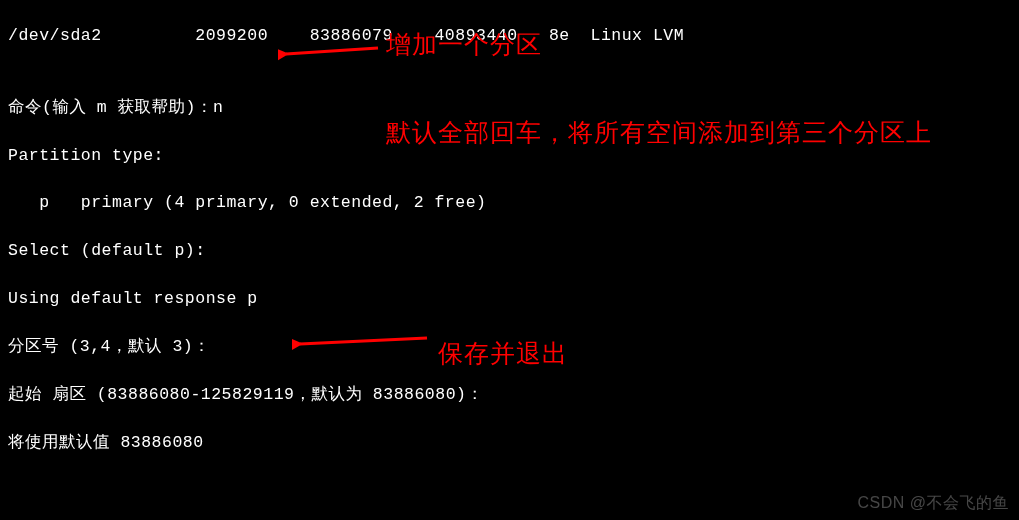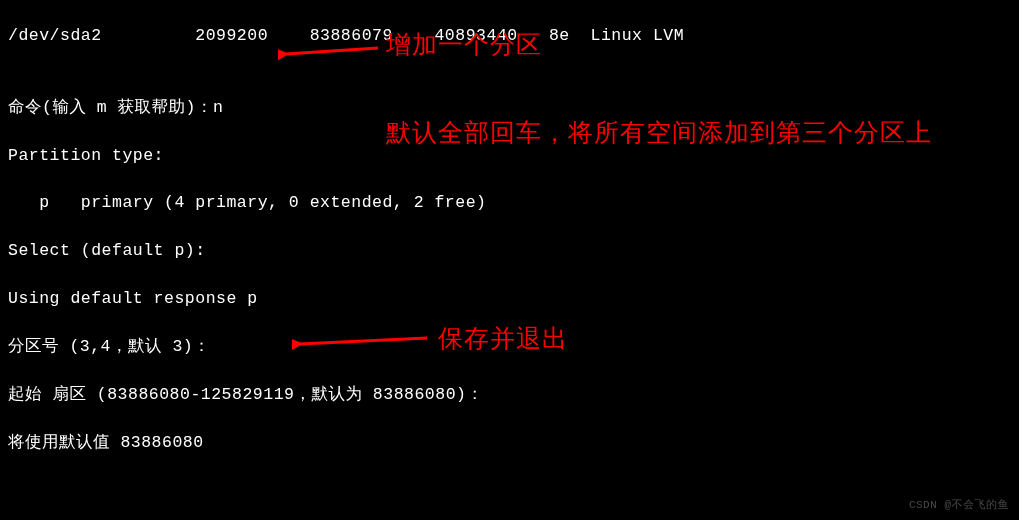--- a/index.html
+++ b/index.html
@@ -31,27 +31,27 @@
     }
     .arrow {
       position: absolute;
       pointer-events: none;
     }
     .watermark {
       position: absolute;
       right: 10px;
       bottom: 6px;
       color: rgba(200,200,200,0.35);
-      font-family: Liberation Mono, monospace;
-      font-size: 11px;
+      font-family: Liberation Sans, sans-serif;
+      font-size: 16px;
       letter-spacing: 0.5px;
     }
     .ann1 { top: 26px; left: 386px; }
     .ann2 { top: 112px; left: 386px; line-height: 1.6; max-width: 620px; white-space: normal; }
-    .ann3 { top: 320px; left: 438px; }
+    .ann3 { top: 335px; left: 438px; }
     .arrow1 { top: 40px; left: 278px; width: 105px; height: 24px; }
     .arrow2 { top: 330px; left: 292px; width: 140px; height: 24px; }
   </style>
 </head>
 <body>
 
 <div class="terminal">
 <span class="line">/dev/sda2         2099200    83886079    40893440   8e  Linux LVM</span>
 <span class="line"></span>
 <span class="line">命令(输入 m 获取帮助)：n</span>

